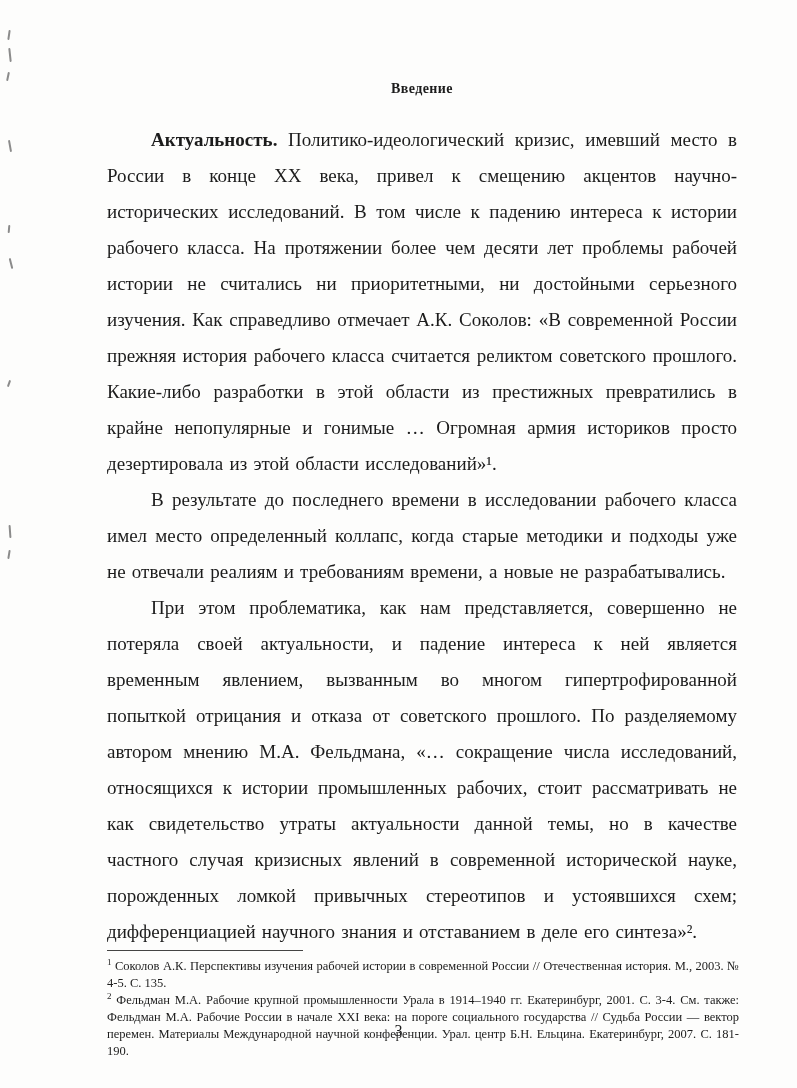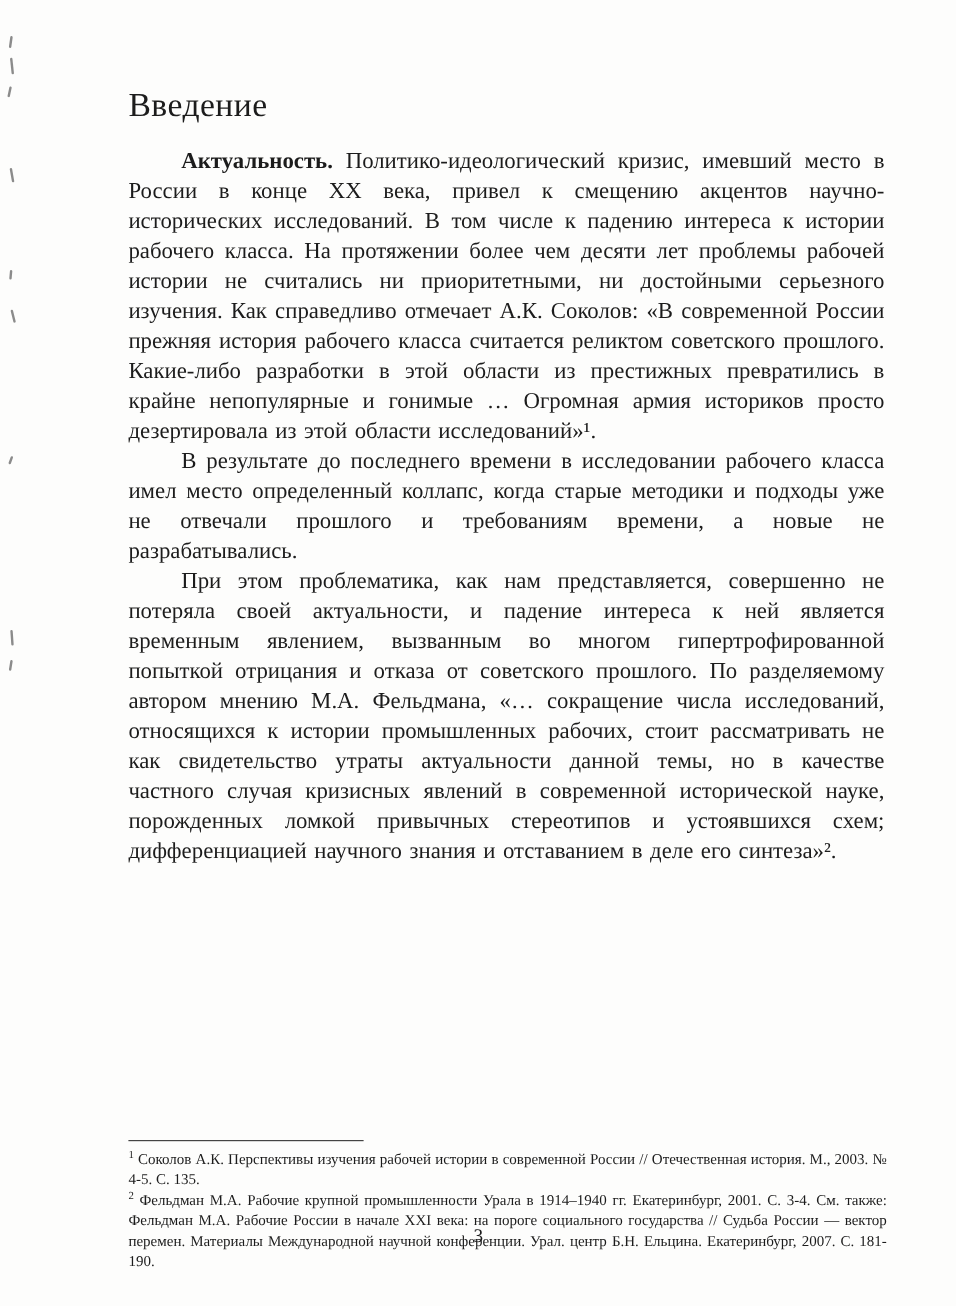--- a/index.html
+++ b/index.html
@@ -18,29 +18,30 @@
     color: #1c1c1c;
   }
   .content {
     position: absolute;
     left: 107px;
     top: 74px;
     width: 630px;
   }
   .title {
     margin: 0 0 18px 0;
-    font-size: 28px;
-    font-weight: normal;
+    text-align: center;
+    font-size: 14px;
+    font-weight: bold;
     line-height: 30px;
     letter-spacing: 0.4px;
   }
   .body-text p {
     margin: 0;
     font-size: 19px;
-    line-height: 25px;
+    line-height: 36px;
     text-align: justify;
     text-indent: 44px;
     word-spacing: 1.5px;
     font-family: Liberation Serif, serif;
   }
   .footnotes {
     position: absolute;
     left: 107px;
     top: 950px;
     width: 632px;
@@ -112,21 +113,21 @@
   </div>
 
   <div class="content">
     <h1 class="title">Введение</h1>
 
     <div class="body-text">
       <p>
         <strong>Актуальность.</strong>
         <span>Политико-идеологический кризис, имевший место в России в конце XX века, привел к смещению акцентов научно-исторических исследований. В том числе к падению интереса к истории рабочего класса. На протяжении более чем десяти лет проблемы рабочей истории не считались ни приоритетными, ни достойными серьезного изучения. Как справедливо отмечает А.К. Соколов: «В современной России прежняя история рабочего класса считается реликтом советского прошлого. Какие-либо разработки в этой области из престижных превратились в крайне непопулярные и гонимые … Огромная армия историков просто дезертировала из этой области исследований»¹.</span>
       </p>
-      <p>В результате до последнего времени в исследовании рабочего класса имел место определенный коллапс, когда старые методики и подходы уже не отвечали прошлого и требованиям времени, а новые не разрабатывались.</p>
+      <p>В результате до последнего времени в исследовании рабочего класса имел место определенный коллапс, когда старые методики и подходы уже не отвечали реалиям и требованиям времени, а новые не разрабатывались.</p>
       <p>При этом проблематика, как нам представляется, совершенно не потеряла своей актуальности, и падение интереса к ней является временным явлением, вызванным во многом гипертрофированной попыткой отрицания и отказа от советского прошлого. По разделяемому автором мнению М.А. Фельдмана, «… сокращение числа исследований, относящихся к истории промышленных рабочих, стоит рассматривать не как свидетельство утраты актуальности данной темы, но в качестве частного случая кризисных явлений в современной исторической науке, порожденных ломкой привычных стереотипов и устоявшихся схем; дифференциацией научного знания и отставанием в деле его синтеза»².</p>
     </div>
   </div>
 
   <div class="footnotes">
     <div class="footnote-rule"></div>
     <p class="footnote">
       <sup>1</sup>
       <span>Соколов А.К. Перспективы изучения рабочей истории в современной России // Отечественная история. М., 2003. № 4-5. С. 135.</span>
     </p>

